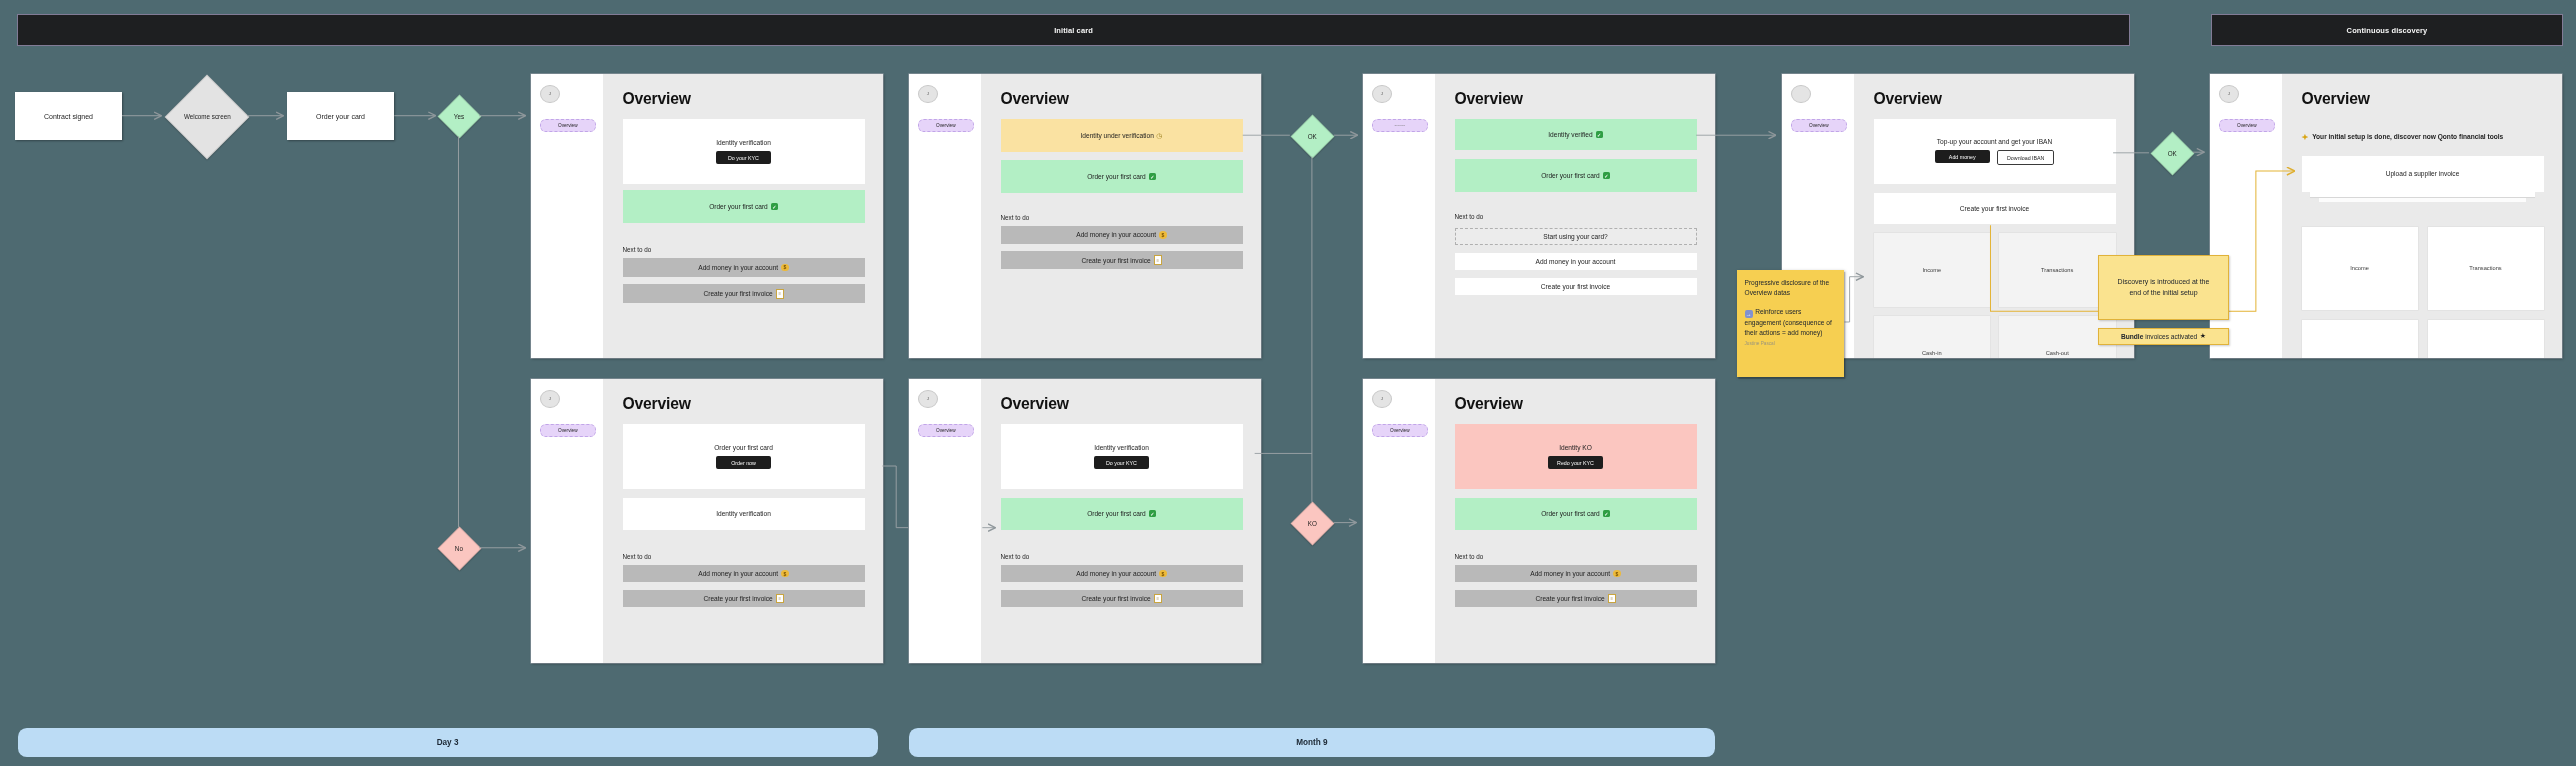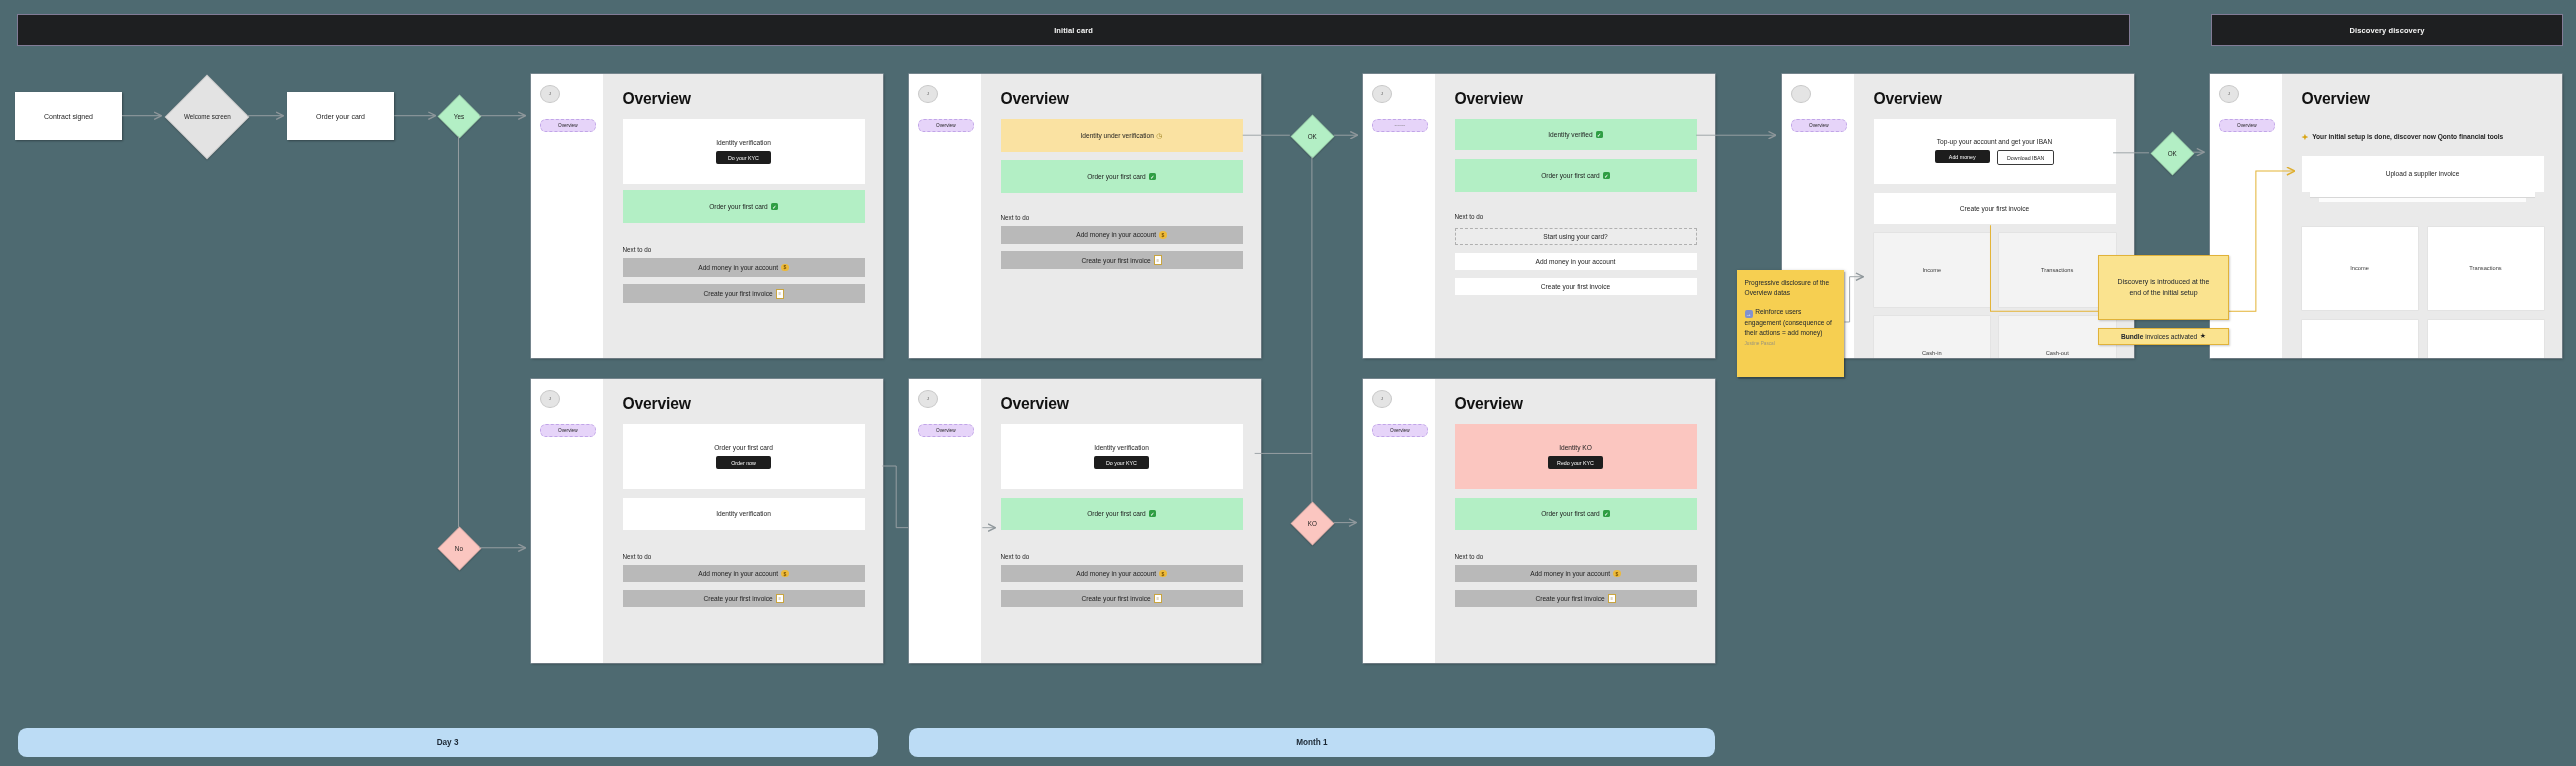--- a/index.html
+++ b/index.html
@@ -97,24 +97,24 @@
   .bundle-pill{font-size:6.6px;}
   .bundle-pill b{margin-right:1.9px;}
   
   #wires{position:absolute;left:0;top:0;z-index:4;pointer-events:none;}
   #screens{position:absolute;left:0;top:0;z-index:2;}
 </style>
 </head>
 <body>
 
 <div class="banner" style="left:17px;top:14px;width:2111px;">Initial card</div>
-<div class="banner" style="left:2211px;top:14px;width:350px;">Discovery discovery</div>
+<div class="banner" style="left:2211px;top:14px;width:350px;">Continuous discovery</div>
 
 <div class="daybar" style="left:17.6px;top:728px;width:860px;">Day 3</div>
-<div class="daybar" style="left:909px;top:728px;width:806px;">Month 1</div>
+<div class="daybar" style="left:909px;top:728px;width:806px;">Month 9</div>
 
 <div class="fbox" style="left:15px;top:92px;">Contract signed</div>
 <div class="diamond d-big" style="left:177px;top:87px;">
   <span>Welcome screen</span>
 </div>
 <div class="fbox" style="left:287px;top:92px;">Order your card</div>
 <div class="diamond d-sm d-green" style="left:444px;top:101px;">
   <span>Yes</span>
 </div>
 <div class="diamond d-sm d-pink" style="left:444px;top:533px;">

